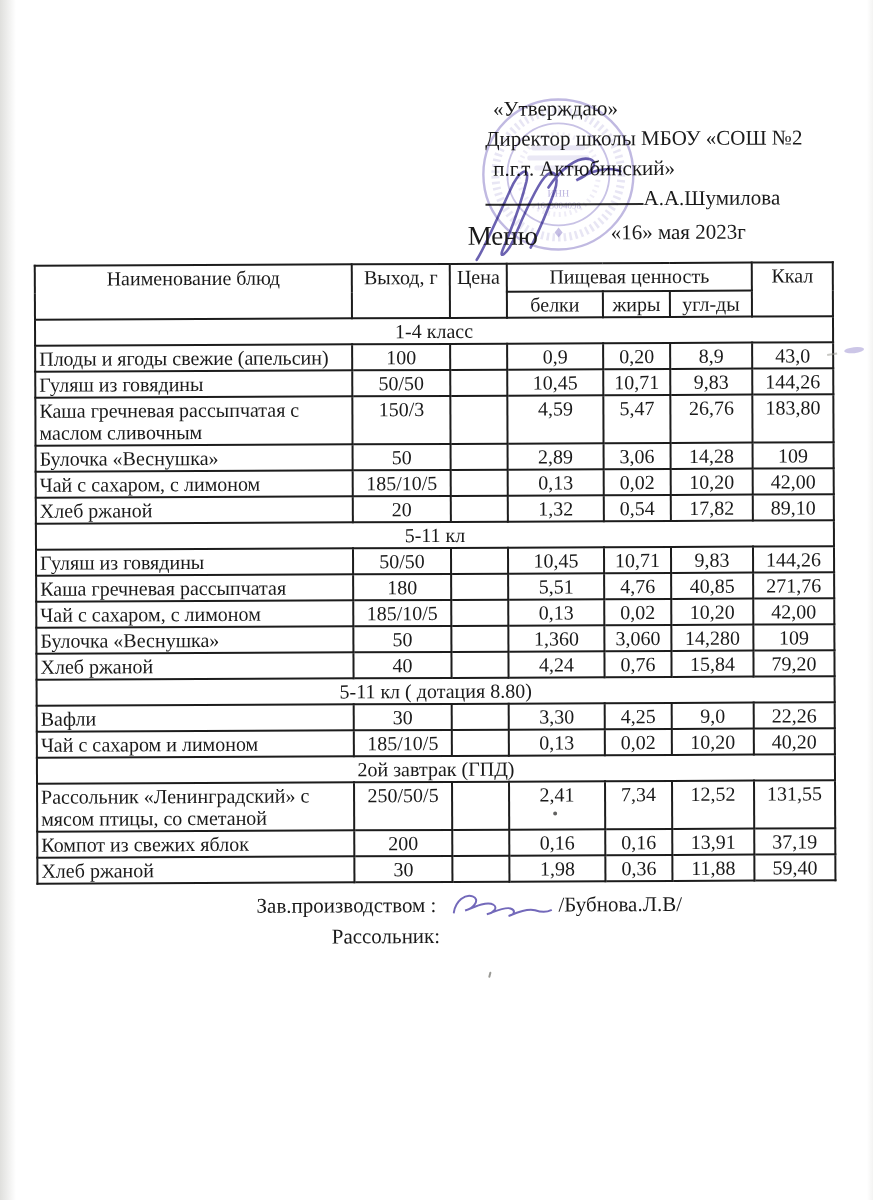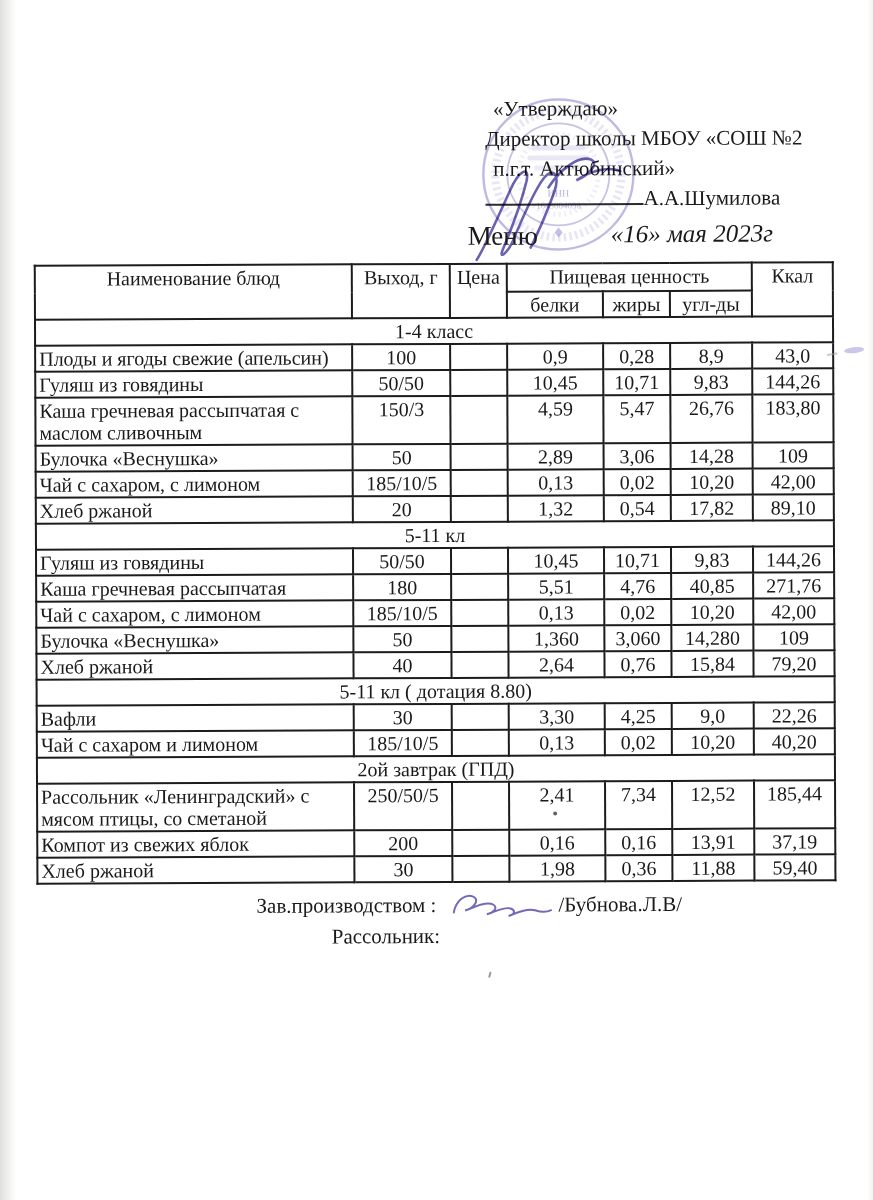--- a/index.html
+++ b/index.html
@@ -20,21 +20,21 @@
     background:linear-gradient(270deg, rgba(190,190,184,0.18), rgba(190,190,184,0));
     z-index:9; pointer-events:none;
   }
   .content{position:absolute; inset:0; transform:rotate(-0.25deg); transform-origin:436px 550px;}
 
   
   .approve-block{position:absolute; left:487px; top:94px; font-size:21px; line-height:30px; white-space:nowrap;}
   .approve-block .ind{padding-left:8px;}
   .sig-underline{display:inline-block; width:158px; height:20px; border-bottom:2px solid #2b2b2b;}
   .menu-label{position:absolute; left:430px; top:221px; font-size:27px;margin-left:39px;}
-  .menu-date{position:absolute; left:612px; top:221px; font-size:25px;font-style:italic;}
+  .menu-date{position:absolute; left:612px; top:221px; font-size:21px;}
 
   
   .stamp{position:absolute; left:481px; top:96px; width:158px; height:158px; mix-blend-mode:multiply; pointer-events:none;}
   .dir-sign{position:absolute; left:468px; top:148px; width:210px; height:120px; mix-blend-mode:multiply; pointer-events:none;}
 
   
   .menu-table{
     position:absolute; left:35px; top:263px; width:798px;
     border-collapse:collapse; table-layout:fixed; font-size:20px;
   }
@@ -134,21 +134,21 @@
       </thead>
       <tbody id="menu-body">
           <tr class="section-row">
             <td colspan="7">1-4 класс</td>
           </tr>
           <tr>
             <td class="name-cell">Плоды и ягоды свежие (апельсин)</td>
             <td class="num-cell">100</td>
             <td class="num-cell"></td>
             <td class="num-cell">0,9</td>
-            <td class="num-cell">0,28</td>
+            <td class="num-cell">0,20</td>
             <td class="num-cell">8,9</td>
             <td class="num-cell">43,0</td>
           </tr>
           <tr>
             <td class="name-cell">Гуляш из говядины</td>
             <td class="num-cell">50/50</td>
             <td class="num-cell"></td>
             <td class="num-cell">10,45</td>
             <td class="num-cell">10,71</td>
             <td class="num-cell">9,83</td>
@@ -226,21 +226,21 @@
             <td class="num-cell"></td>
             <td class="num-cell">1,360</td>
             <td class="num-cell">3,060</td>
             <td class="num-cell">14,280</td>
             <td class="num-cell">109</td>
           </tr>
           <tr>
             <td class="name-cell">Хлеб ржаной</td>
             <td class="num-cell">40</td>
             <td class="num-cell"></td>
-            <td class="num-cell">2,64</td>
+            <td class="num-cell">4,24</td>
             <td class="num-cell">0,76</td>
             <td class="num-cell">15,84</td>
             <td class="num-cell">79,20</td>
           </tr>
           <tr class="section-row">
             <td colspan="7">5-11 кл ( дотация 8.80)</td>
           </tr>
           <tr>
             <td class="name-cell">Вафли</td>
             <td class="num-cell">30</td>
@@ -262,21 +262,21 @@
           <tr class="section-row">
             <td colspan="7">2ой завтрак (ГПД)</td>
           </tr>
           <tr>
             <td class="name-cell">Рассольник «Ленинградский» с мясом птицы, со сметаной</td>
             <td class="num-cell">250/50/5</td>
             <td class="num-cell"></td>
             <td class="num-cell">2,41</td>
             <td class="num-cell">7,34</td>
             <td class="num-cell">12,52</td>
-            <td class="num-cell">185,44</td>
+            <td class="num-cell">131,55</td>
           </tr>
           <tr>
             <td class="name-cell">Компот из свежих яблок</td>
             <td class="num-cell">200</td>
             <td class="num-cell"></td>
             <td class="num-cell">0,16</td>
             <td class="num-cell">0,16</td>
             <td class="num-cell">13,91</td>
             <td class="num-cell">37,19</td>
           </tr>

